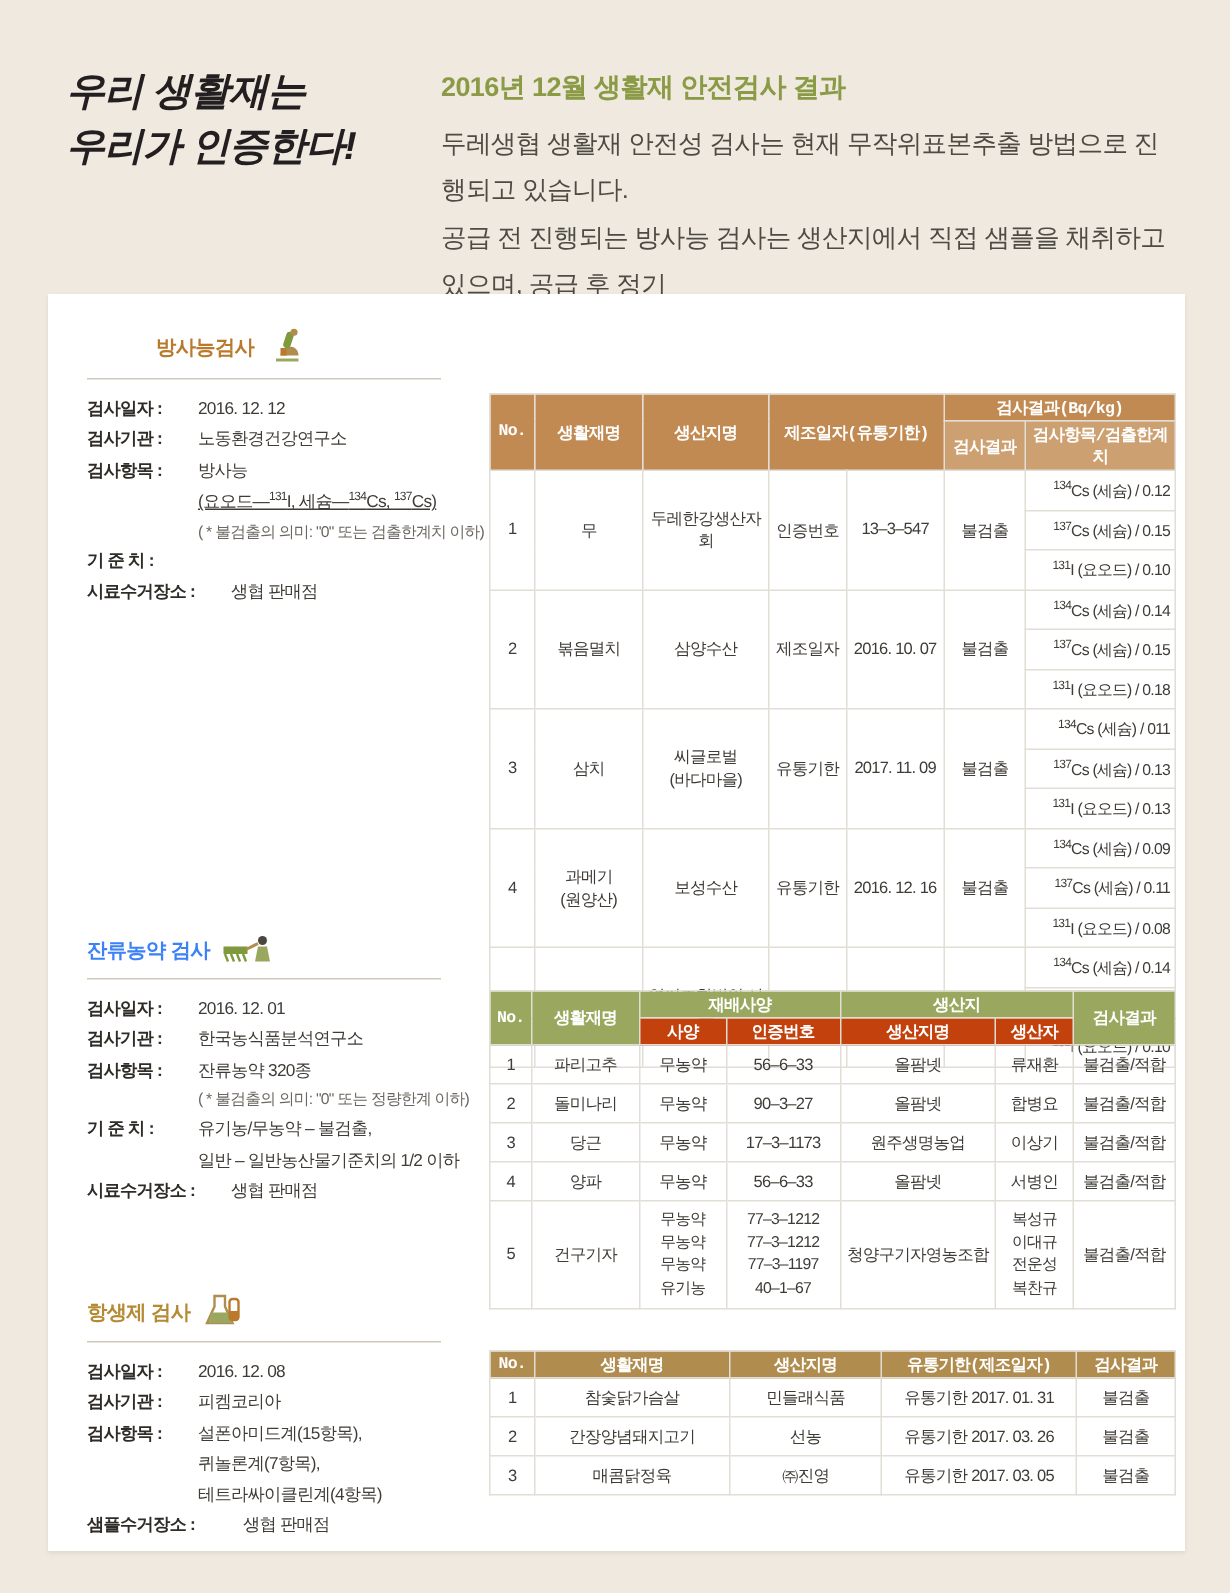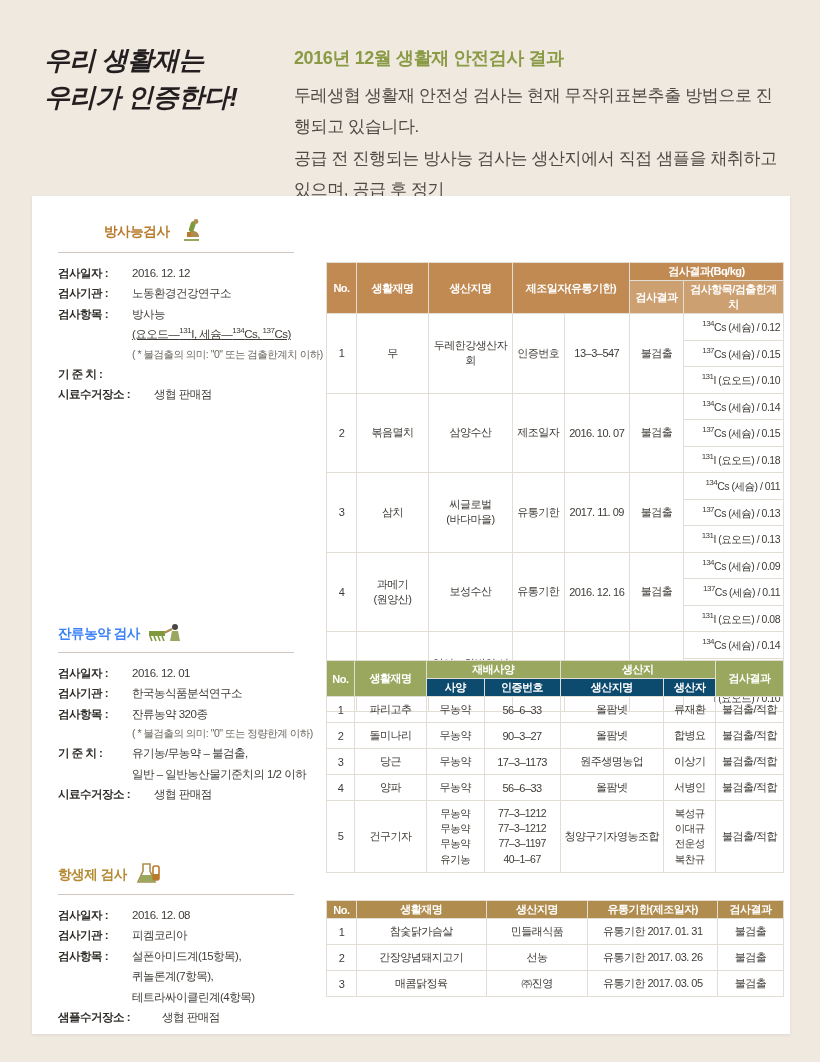--- a/index.html
+++ b/index.html
@@ -53,25 +53,25 @@
   .meta .row { display:flex; }
   .meta .lbl { width: 74px; flex:0 0 74px; font-weight: bold; color:#2f2c28; }
   .meta .val { flex:1; white-space: pre-line; }
   .meta .sub { padding-left: 12px; font-size: 10.5px; color:#6b665f; }
   .meta .ind { padding-left: 74px; }
   sup { font-size: 8px; }
 
   
   table { border-collapse: collapse; font-size: 11px; letter-spacing:-0.5px; }
   th, td { border: 1px solid #e2ded6; text-align:center; vertical-align: middle; }
-  th { font-weight: bold; color:#ffffff; }
+  th { font-weight: bold; color:#ffffff;font-family:Liberation Mono, monospace; }
   .tbl-radio th { background:#c08a52; }
   .tbl-radio th.sub { background:#cda071; }
   .tbl-pest  th { background:#9aa85f; }
-  .tbl-pest  th.sub { background:#0c4a6e; }
+  .tbl-pest  th.sub { background:#c2410c; }
   .tbl-anti  th { background:#b08c4f; }
   td { padding: 5px 3px; color:#3f3b36; }
   td.res { font-size: 10.5px; text-align: right; }
   .nowrap { white-space: nowrap; }
 
   
   #radiation-table { position:absolute; left:268px; top:44px; width:458px; }
   #radiation-table td { height: 22px; }
   #radiation-table .cell-no { width: 30px; }
   #radiation-table .cell-name { width: 72px; }

